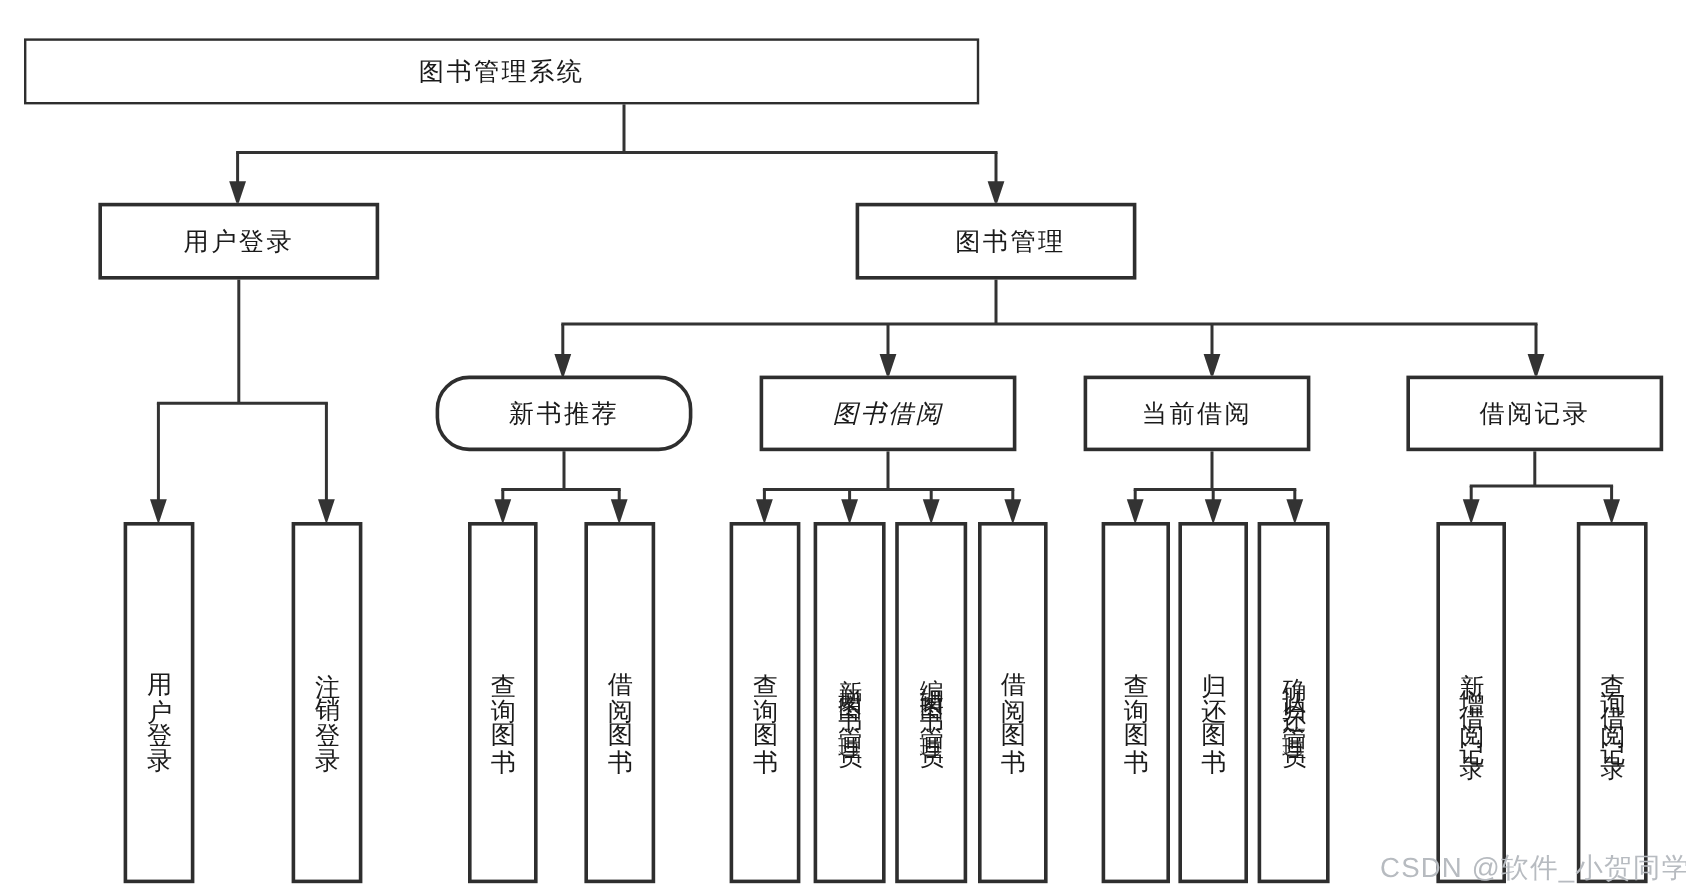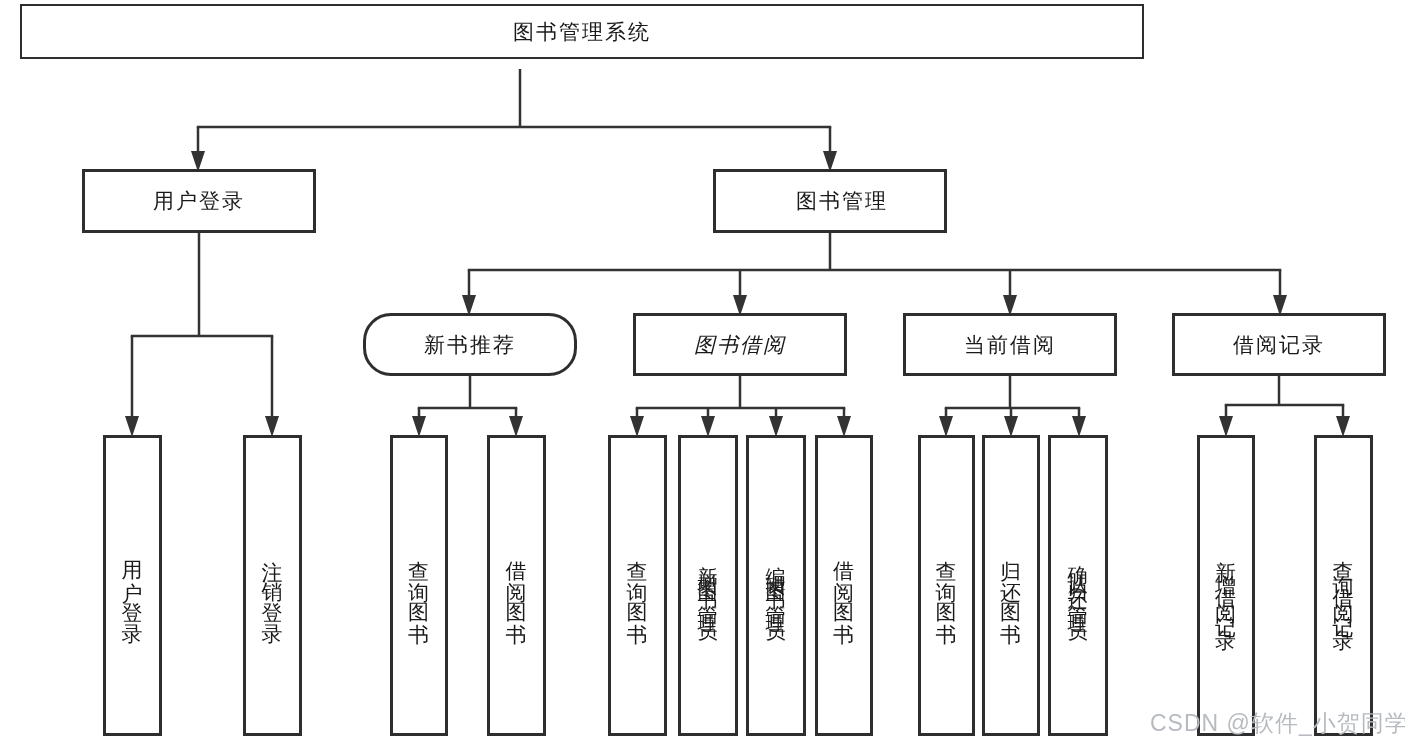--- a/index.html
+++ b/index.html
@@ -99,38 +99,38 @@
   <g>
     <line x1="1279" y1="376" x2="1279" y2="405"></line>
     <line x1="1224.75" y1="405" x2="1344.25" y2="405"></line>
     <line x1="1226" y1="405" x2="1226" y2="424"></line>
     <polygon points="1219,416 1233,416 1226,437"></polygon>
     <line x1="1343" y1="405" x2="1343" y2="424"></line>
     <polygon points="1336,416 1350,416 1343,437"></polygon>
   </g>
 </svg>
 
-<div class="node root" style="left:20px; top:4px; width:1124px; height:55px;">
+<div class="node root" style="left:20px; top:32px; width:796px; height:55px;">
   <span>图书管理系统</span>
 </div>
 
 <div class="node" style="left:82px; top:169px; width:234px; height:64px;">
   <span>用户登录</span>
 </div>
 <div class="node" style="left:713px; top:169px; width:234px; height:64px;padding-left:24px;">
   <span>图书管理</span>
 </div>
 
 <div class="node" style="left:363px; top:313px; width:214px; height:63px;border-radius:28px;">
   <span>新书推荐</span>
 </div>
 <div class="node" style="left:633px; top:313px; width:214px; height:63px;font-style:italic;">
   <span>图书借阅</span>
 </div>
-<div class="node" style="left:903px; top:313px; width:214px; height:63px;">
+<div class="node" style="left:903px; top:313px; width:189px; height:63px;">
   <span>当前借阅</span>
 </div>
 <div class="node" style="left:1172px; top:313px; width:214px; height:63px;justify-content:center;">
   <span>借阅记录</span>
 </div>
 
 <div class="node leaf" style="left:103px; top:435px; width:59px; height:301px;">
   <span class="vtext">用户登录</span>
 </div>
 <div class="node leaf" style="left:243px; top:435px; width:59px; height:301px;">

